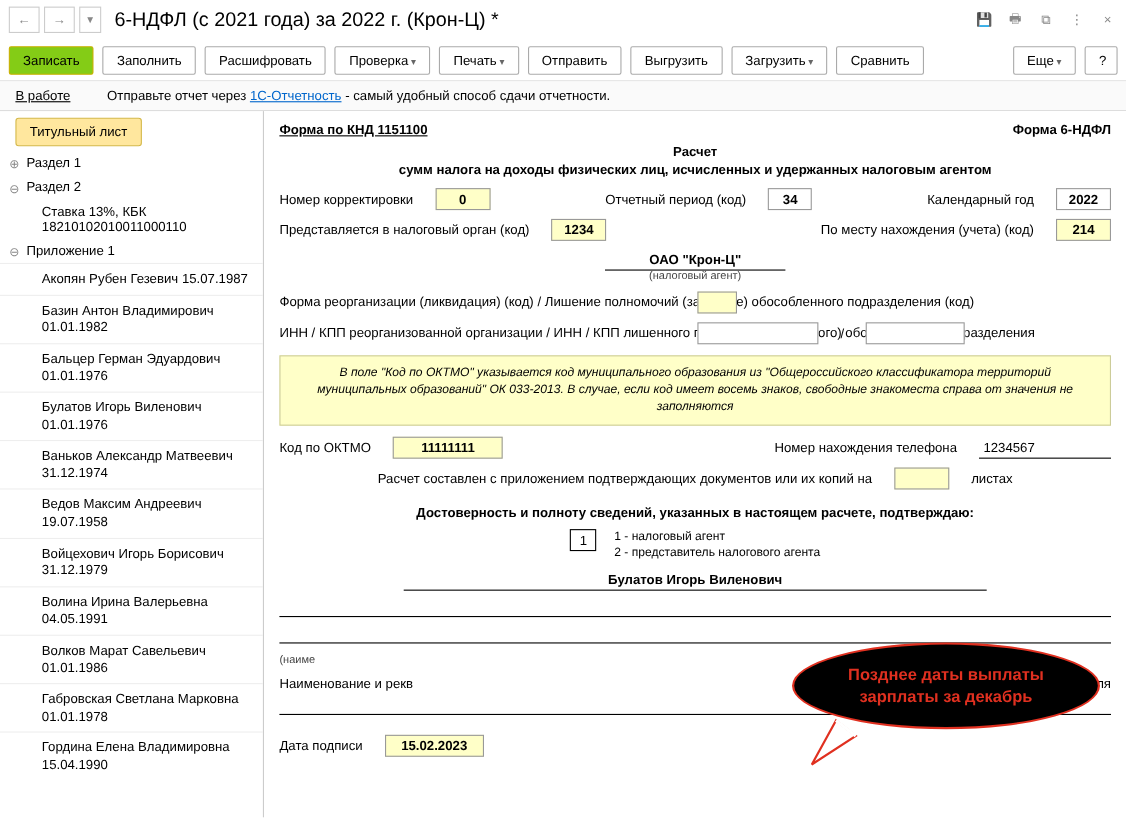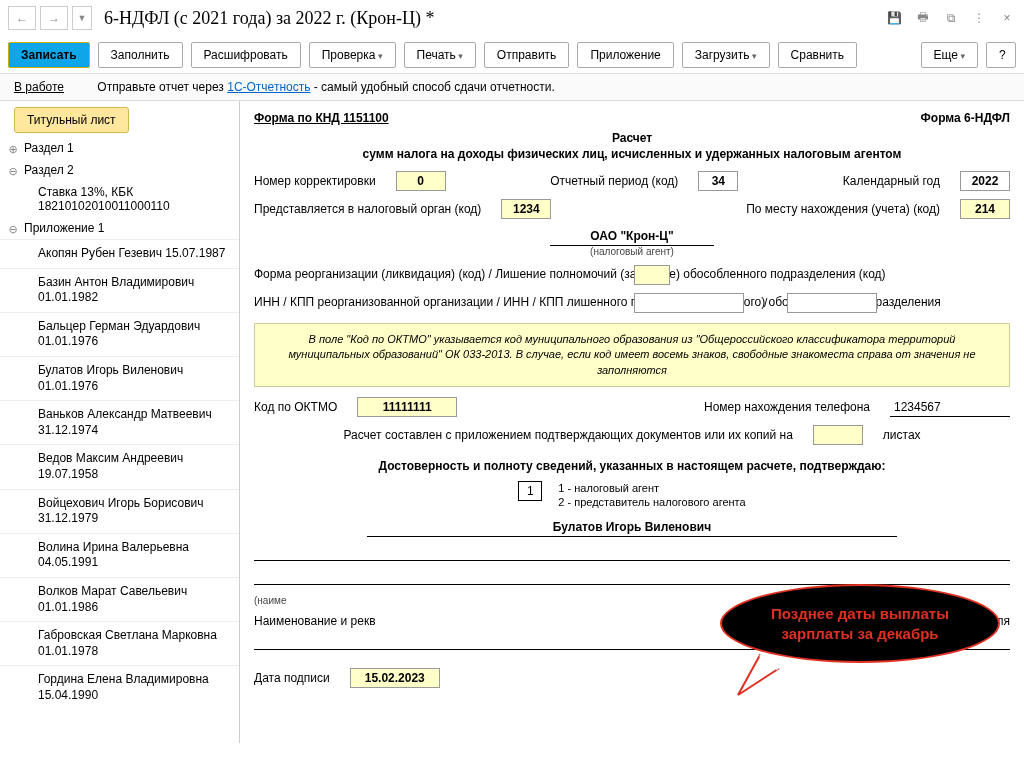--- a/index.html
+++ b/index.html
@@ -2,28 +2,28 @@
 <html><head>
 <meta charset="utf-8">
 <style>
 * { box-sizing: border-box; margin: 0; padding: 0; }
 body { font-family: Arial, sans-serif; font-size: 12px; background: #fff; color: #000; width: 1024px; height: 758px; overflow: hidden; }
 
 
 .titlebar { display: flex; align-items: center; padding: 4px 8px; height: 36px; }
 .nav-btn { width: 28px; height: 24px; border: 1px solid #ccc; background: #fff; margin-right: 4px; cursor: pointer; display: flex; align-items: center; justify-content: center; color: #888; }
 .dd { width: 20px; height: 24px; border: 1px solid #ccc; background: #fff; margin-right: 12px; cursor: pointer; display: flex; align-items: center; justify-content: center; color: #888; font-size: 9px; }
-.title { font-size: 18px; font-weight: normal; flex: 1; font-family: Liberation Serif, serif; }
+.title { font-size: 18px; font-weight: normal; flex: 1; }
 .title-icons { display: flex; gap: 10px; color: #888; }
 .title-icon { cursor: pointer; width: 18px; display: flex; align-items: center; justify-content: center; }
 
 
 .toolbar { display: flex; align-items: center; padding: 4px 8px; gap: 8px; height: 38px; border-bottom: 1px solid #ddd; }
 .btn { padding: 5px 12px; border: 1px solid #aaa; background: #fff; cursor: pointer; font-size: 12px; border-radius: 2px; }
-.btn-yellow { background: #0ea5e9; border-color: #c9b000; font-weight: bold; }
+.btn-yellow { background: #84cc16; border-color: #c9b000; font-weight: normal; }
 .btn-dd::after { content: " ▾"; color: #666; font-size: 9px; }
 .toolbar-right { margin-left: auto; display: flex; gap: 8px; }
 .btn-help { width: 30px; text-align: center; }
 
 
 .infobar { padding: 6px 14px; background: #fafafa; border-bottom: 1px solid #ddd; font-size: 12px; }
 .infobar a { color: #0066cc; }
 .status { font-weight: normal; text-decoration: underline; margin-right: 30px; }
 
 
@@ -97,21 +97,21 @@
   </div>
 </div>
 
 <div class="toolbar">
   <button class="btn btn-yellow">Записать</button>
   <button class="btn">Заполнить</button>
   <button class="btn">Расшифровать</button>
   <button class="btn btn-dd">Проверка</button>
   <button class="btn btn-dd">Печать</button>
   <button class="btn">Отправить</button>
-  <button class="btn">Приложение</button>
+  <button class="btn">Выгрузить</button>
   <button class="btn btn-dd">Загрузить</button>
   <button class="btn">Сравнить</button>
   <div class="toolbar-right">
     <button class="btn btn-dd">Еще</button>
     <button class="btn btn-help">?</button>
   </div>
 </div>
 
 <div class="infobar">
   <span class="status">В работе</span>

